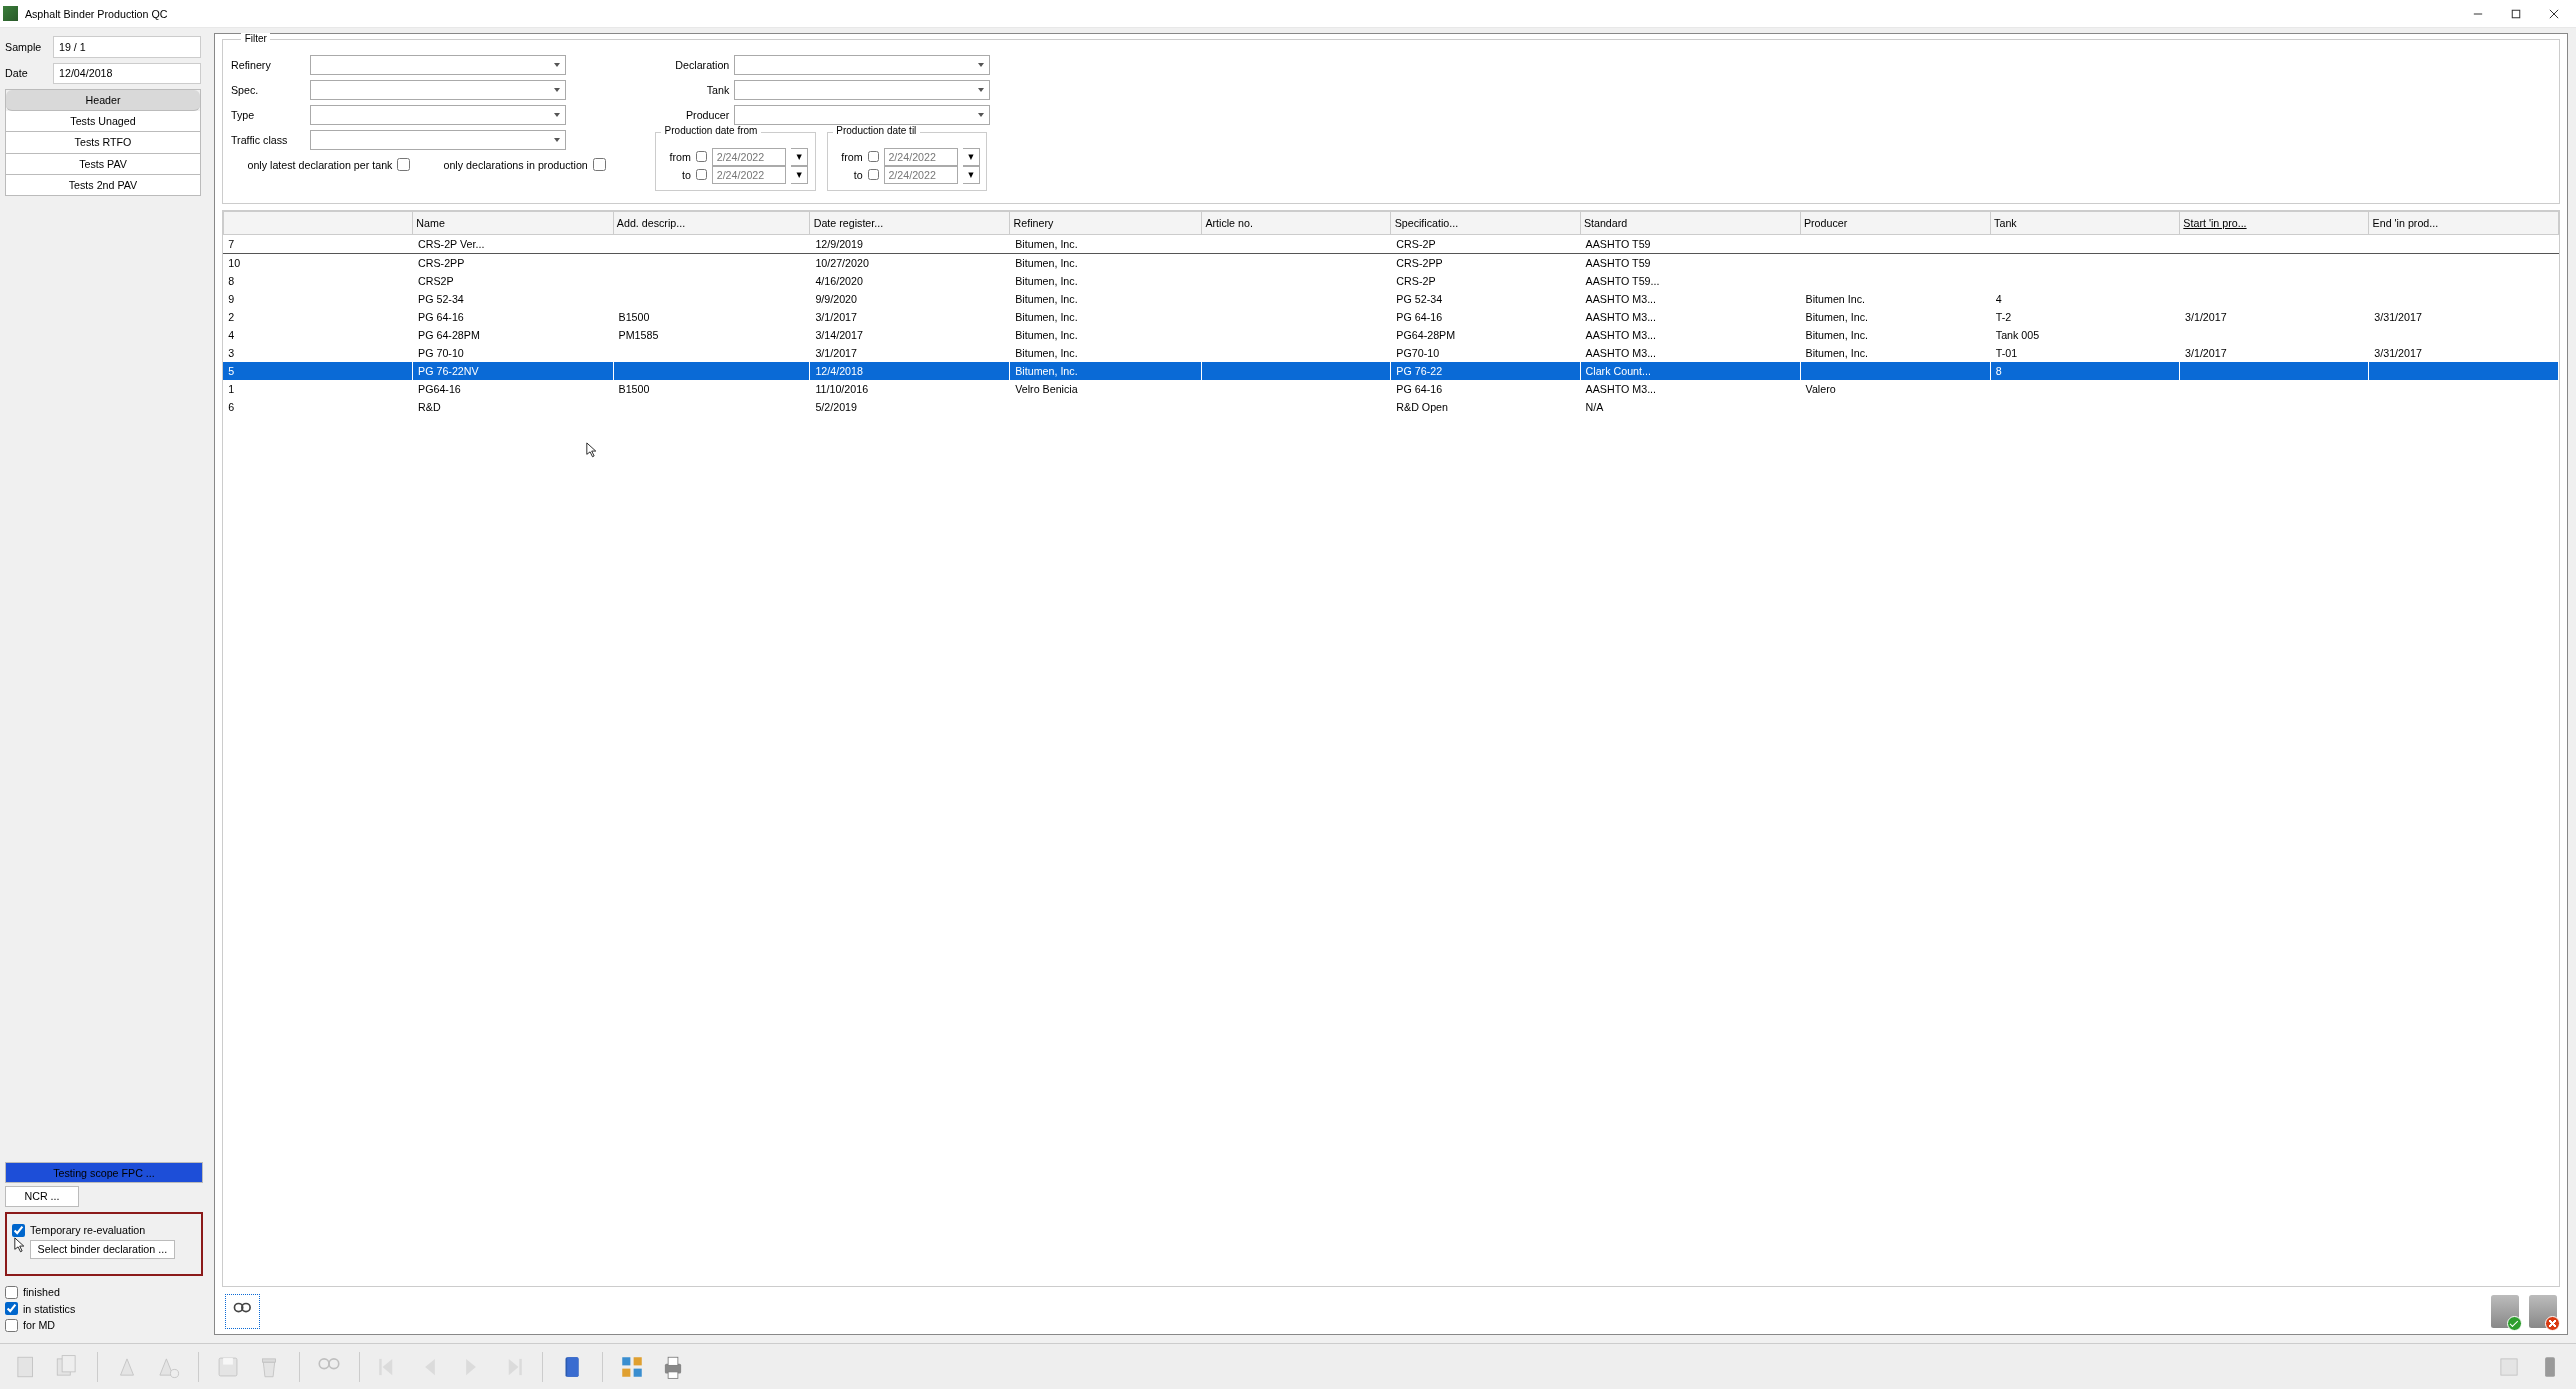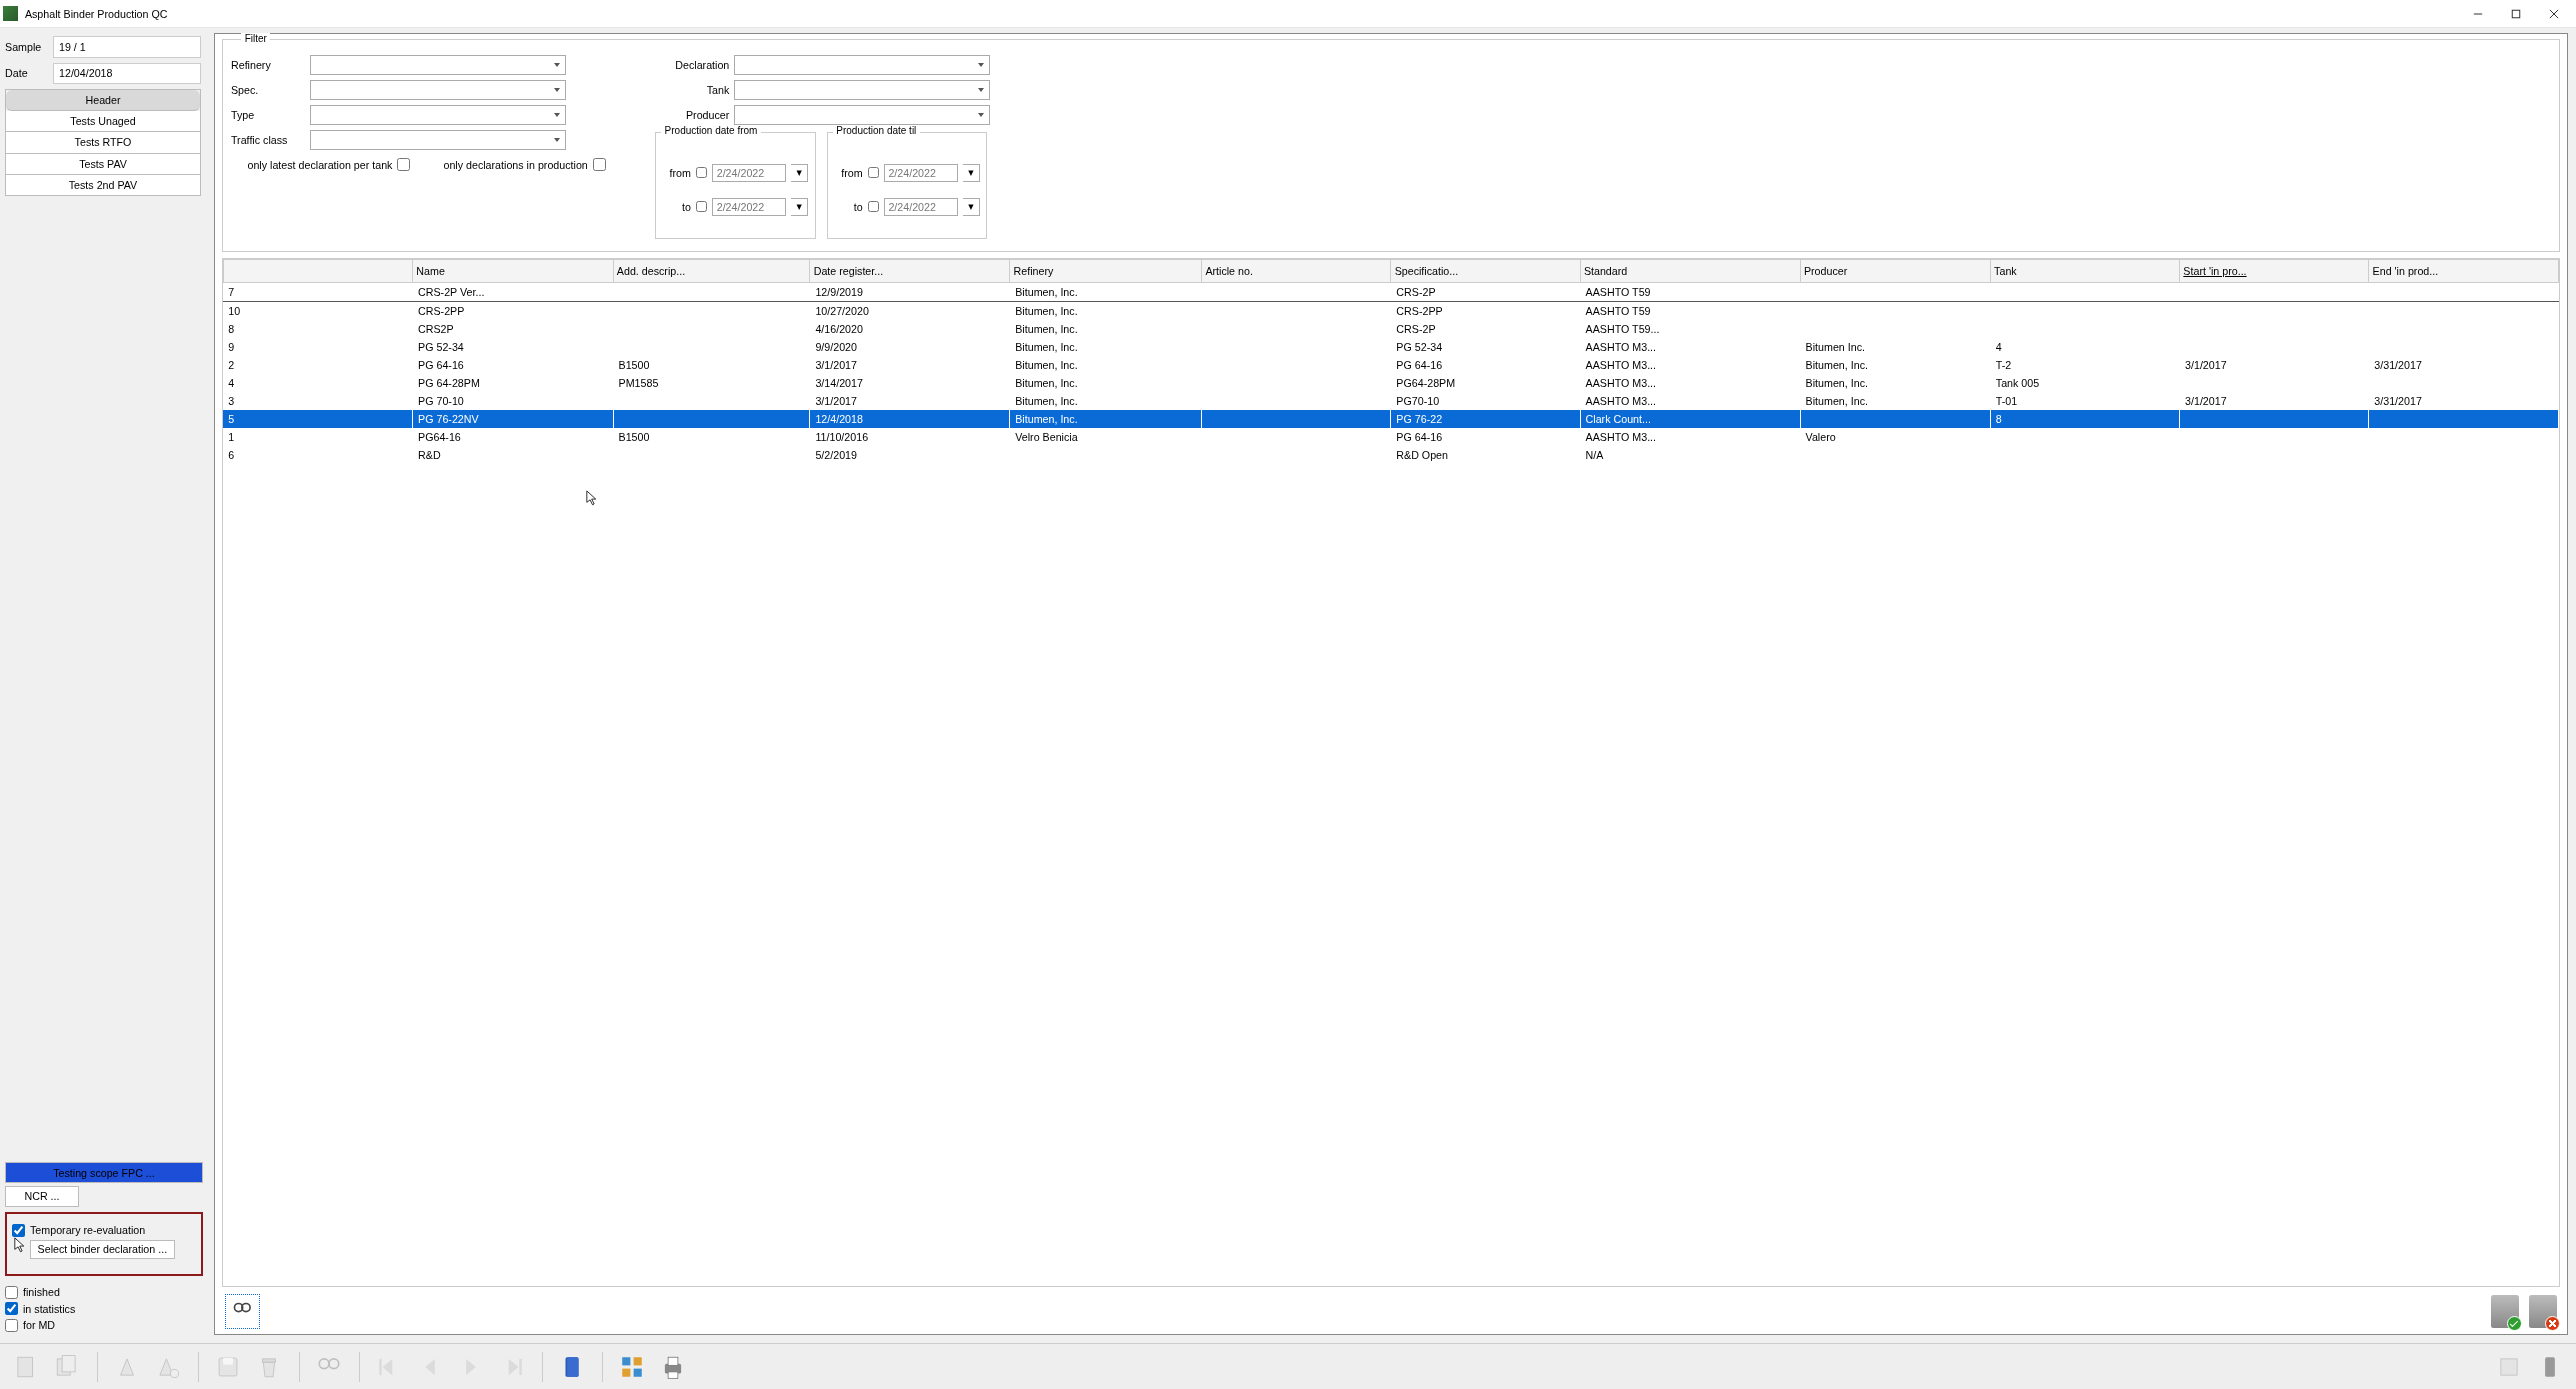--- a/index.html
+++ b/index.html
@@ -45,21 +45,21 @@
 .filter-legend { position: absolute; top: -7.4px; left: 6.6px; background: #fff; padding: 0 3.3px; font-size: 10px; margin-left: 12px; }
 .filter-grid { display: flex; padding: 15px 8.2px 3.3px 8.2px; gap: 33px; }
 .filter-col { display: flex; flex-direction: column; gap: 5px; }
 .f-row { display: flex; align-items: center; gap: 5px; }
 .f-row .f-lbl { width: 74px; text-align: left; }
 .f-row.right .f-lbl { text-align: right; }
 .combo { border: 0.8px solid #aaa; height: 20px; width: 256px; background: #fff; position: relative; }
 .combo::after { content: ""; position: absolute; right: 5px; top: 7.4px; width: 0; height: 0; border-left: 3.3px solid transparent; border-right: 3.3px solid transparent; border-top: 4.1px solid #555; }
 .date-group { border: 0.8px solid #ccc; padding: 15px 6.6px 6.6px 6.6px; position: relative; margin-top: 1.6px; }
 .date-group .leg { position: absolute; top: -7.4px; left: 5px; background: #fff; padding: 0 3.3px; font-size: 10px; }
-.date-row { display: flex; align-items: center; gap: 5px; margin: 16px 0; }
+.date-row { display: flex; align-items: center; gap: 5px; margin: 0 0; }
 .date-row .dl { width: 28px; text-align: right; }
 .date-row input[type="checkbox"] { width: 11.5px; height: 11.5px; }
 .date-input { border: 0.8px solid #aaa; height: 18px; width: 74px; padding: 0 3.3px; color: #777; display: flex; align-items: center; }
 .date-btn { width: 16.5px; height: 18px; border: 0.8px solid #aaa; border-left: none; display: flex; align-items: center; justify-content: center; }
 .filter-checks { display: flex; gap: 33px; padding: 3.3px 16.5px; justify-content: space-between; }
 .inline-chk { display: flex; align-items: center; gap: 5px; }
 
 
 .table-wrap { flex: 1; margin: 1.6px 6.6px; border: 0.8px solid #ccc; overflow: hidden; background: #fff; }
 table { border-collapse: collapse; width: 100%; }

